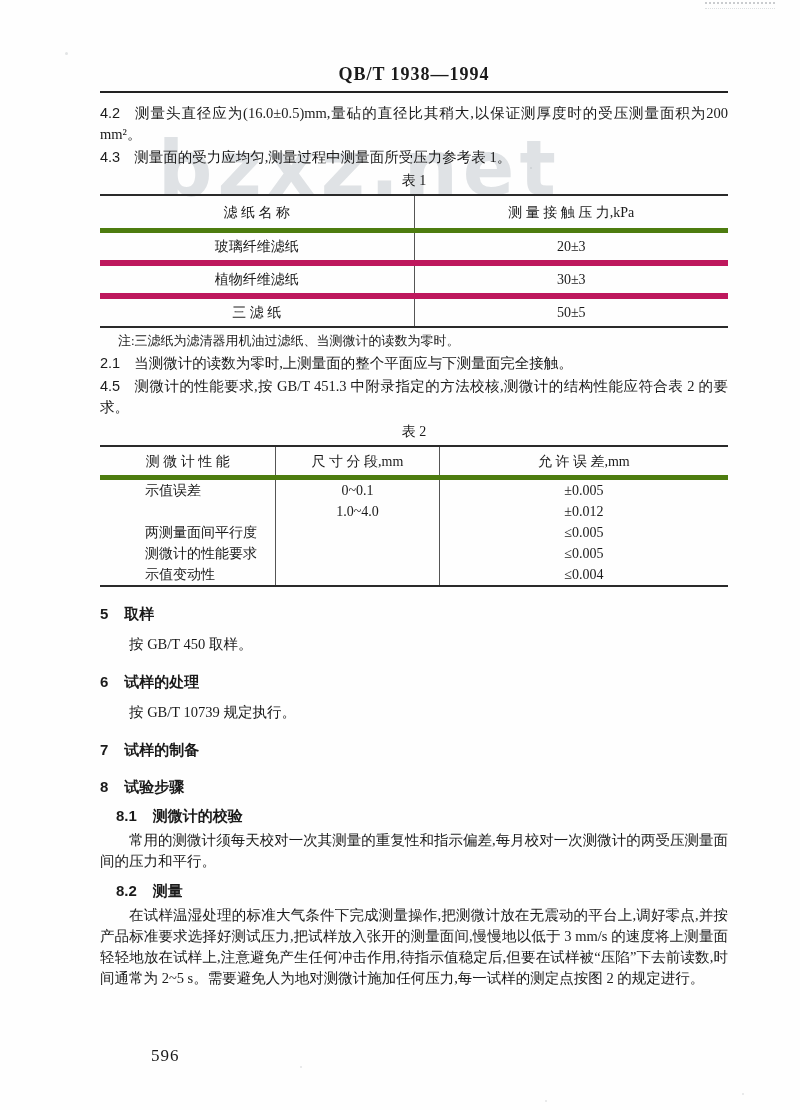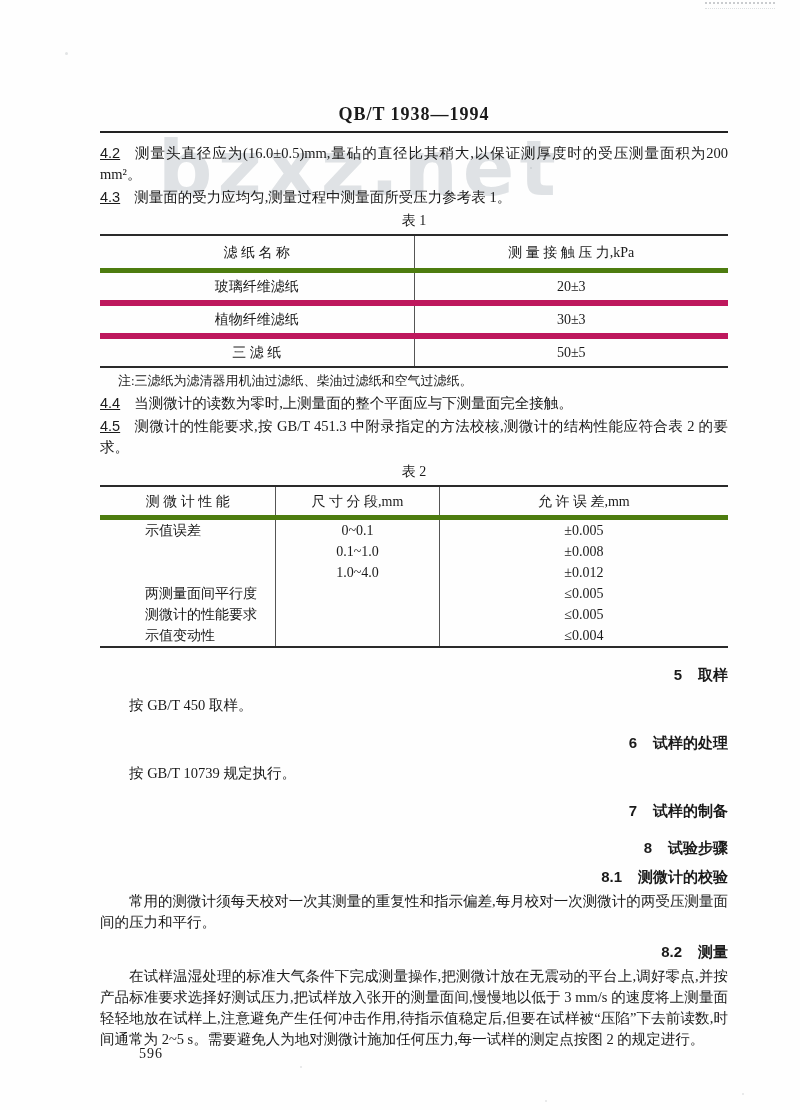--- a/index.html
+++ b/index.html
@@ -19,58 +19,58 @@
     position:absolute; left:705px; top:2px; width:70px; height:4px;
     border-top:2px dotted #b5b8bc; border-bottom:1px dotted #cfd2d6; opacity:.7;
   }
   .speck { position:absolute; border-radius:50%; background:#9aa0a6; opacity:.28; }
   .content {
     position:relative; z-index:1;
     margin-left:100px; width:628px;
     font-size:14.5px; line-height:21px; text-align:justify;
   }
   .doc-header {
-    margin-top:104px; text-align:center;
+    margin-top:64px; text-align:center;
     font-size:18px; font-weight:700; letter-spacing:1px;
     font-family:"Liberation Serif", serif;
   }
   .header-rule { margin-top:6px; border-bottom:2.5px solid #222; }
   p { margin:0; }
   .clause { margin-top:10px; }
   .clause + .clause { margin-top:2px; }
   .cnum {
     font-family:"Liberation Sans", sans-serif;
-    margin-right:14px; white-space:nowrap;text-decoration:underline;
+    margin-right:14px; white-space:nowrap;
   }
   .tbl-caption { margin-top:2px; text-align:center; font-size:14px; }
   .std-table {
     width:100%; margin-top:3px; border-collapse:collapse;
     border-top:2px solid #2a2a2a; border-bottom:2px solid #2a2a2a;
     font-size:14px; text-align:center; line-height:17px;
   }
   .std-table th { font-weight:normal; border-bottom:5px solid #4d7c0f; }
   .t1 th { height:30px; }
   .t1 td { height:25px; border-bottom:6px solid #be185d; }
   .t1 tr:last-child td { border-bottom:none; }
   .t1 .vdiv, .t2 .vdiv { border-left:1px solid #555; }
   .t2 th { height:26px; }
   .t2 td { height:19px; }
   .t2 td.perf { text-align:left; padding-left:45px; }
   .tbl-note { margin-top:5px; padding-left:18px; font-size:13px; line-height:16px; }
   .sec-head {
     margin:16px 0 0 0; font-size:15px; font-weight:700;
-    font-family:"Liberation Sans", sans-serif; text-align:right;
+    font-family:"Liberation Sans", sans-serif; text-align:left;
   }
   .snum { margin-right:16px; }
   .sub-head { margin-top:8px;margin-left:16px; }
   .indent { text-indent:2em; margin-top:10px; }
   .tight { margin-top:4px; }
   .page-number {
-    position:absolute; left:139px; top:1046px; z-index:1;
-    font-size:14px; letter-spacing:1px;
+    position:absolute; left:151px; top:1046px; z-index:1;
+    font-size:17px; letter-spacing:1px;
   }
 </style>
 </head>
 <body>
 
 <div class="page">
 
   <div class="watermark">bzxz.net</div>
   <div class="corner-smudge"></div>
 
@@ -112,24 +112,24 @@
         <tr>
           <td>植物纤维滤纸</td>
           <td class="vdiv">30±3</td>
         </tr>
         <tr>
           <td>三 滤 纸</td>
           <td class="vdiv">50±5</td>
         </tr>
       </tbody>
     </table>
-    <div class="tbl-note">注:三滤纸为滤清器用机油过滤纸、柴油过滤纸和空气过滤纸。</div>
+    <div class="tbl-note">注:三滤纸为滤清器用机油过滤纸、当测微计的读数为零时。</div>
 
     <p class="clause tight">
-      <span class="cnum">4.4</span><span>当测微计的读数为零时,上测量面的整个平面应与下测量面完全接触。</span>
+      <span class="cnum">2.1</span><span>当测微计的读数为零时,上测量面的整个平面应与下测量面完全接触。</span>
     </p>
     <p class="clause">
       <span class="cnum">4.5</span><span>测微计的性能要求,按 GB/T 451.3 中附录指定的方法校核,测微计的结构性能应符合表 2 的要求。</span>
     </p>
 
     <div class="tbl-caption" style="margin-top:3px;">表 2</div>
     <table class="std-table t2">
       <colgroup>
           <col style="width:28%">
           <col style="width:26%">
@@ -143,25 +143,20 @@
         </tr>
       </thead>
       <tbody>
         <tr>
           <td class="perf">示值误差</td>
           <td class="vdiv">0~0.1</td>
           <td class="vdiv">±0.005</td>
         </tr>
         <tr>
           <td class="perf"></td>
-          <td class="vdiv">0.1~1.0</td>
-          <td class="vdiv">±0.008</td>
-        </tr>
-        <tr>
-          <td class="perf"></td>
           <td class="vdiv">1.0~4.0</td>
           <td class="vdiv">±0.012</td>
         </tr>
         <tr>
           <td class="perf">两测量面间平行度</td>
           <td class="vdiv"></td>
           <td class="vdiv">≤0.005</td>
         </tr>
         <tr>
           <td class="perf">测微计的性能要求</td>

